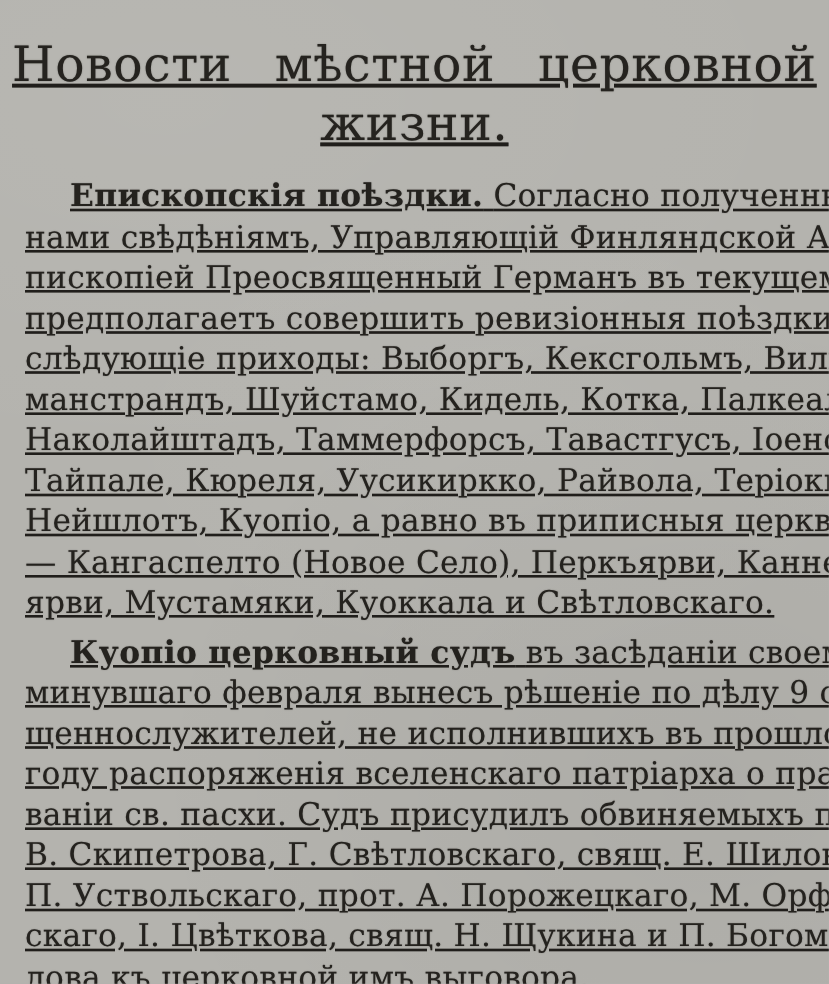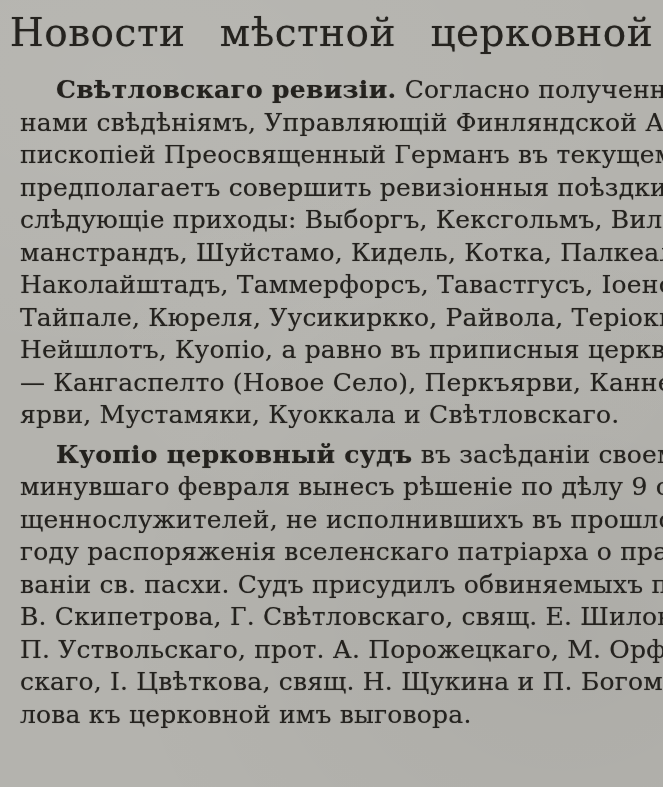--- a/index.html
+++ b/index.html
@@ -18,21 +18,22 @@
     width: 663px;
     height: 787px;
     
     background:
       radial-gradient(ellipse 900px 500px at 20% 10%, rgba(255,255,255,0.05), rgba(0,0,0,0) 60%),
       radial-gradient(ellipse 700px 600px at 85% 80%, rgba(0,0,0,0.04), rgba(0,0,0,0) 65%),
       radial-gradient(ellipse 500px 300px at 60% 45%, rgba(255,255,255,0.03), rgba(0,0,0,0) 70%),
       #b4b3ae;
     color: #201e1b;
     box-sizing: border-box;
-    padding-top: 9px;
+    padding-top: 29px;
+    text-decoration: underline;
   }
   .headline {
     text-align: center;
     font-size: 39px;
     line-height: 47px;
     letter-spacing: 0.5px;
     color: #25231f;
     text-shadow: 0 0 1px rgba(37,35,31,0.55);
   }
   .headline .hl1 {
@@ -66,27 +67,28 @@
     letter-spacing: 0.3px;
   }
 </style>
 </head>
 <body>
 
 <div class="page">
 
   <div class="headline">
     <div class="hl1">Новости мѣстной церковной</div>
+    <div class="hl2">жизни.</div>
   </div>
 
   <div class="article">
 
     <div class="paragraph1">
       <div class="line first">
-        <span class="lead">Свѣтловскаго ревизіи.</span>
+        <span class="lead">Епископскія поѣздки.</span>
         <span>Согласно полученнымъ</span>
       </div>
       <div class="line">нами свѣдѣніямъ, Управляющій Финляндской Архіе-</div>
       <div class="line">пископіей Преосвященный Германъ въ текущемъ году</div>
       <div class="line">предполагаетъ совершить ревизіонныя поѣздки въ</div>
       <div class="line">слѣдующіе приходы: Выборгъ, Кексгольмъ, Виль-</div>
       <div class="line">манстрандъ, Шуйстамо, Кидель, Котка, Палкеала,</div>
       <div class="line">Наколайштадъ, Таммерфорсъ, Тавастгусъ, Іоенсу,</div>
       <div class="line">Тайпале, Кюреля, Уусикиркко, Райвола, Теріоки,</div>
       <div class="line">Нейшлотъ, Куопіо, а равно въ приписныя церкви въ</div>

